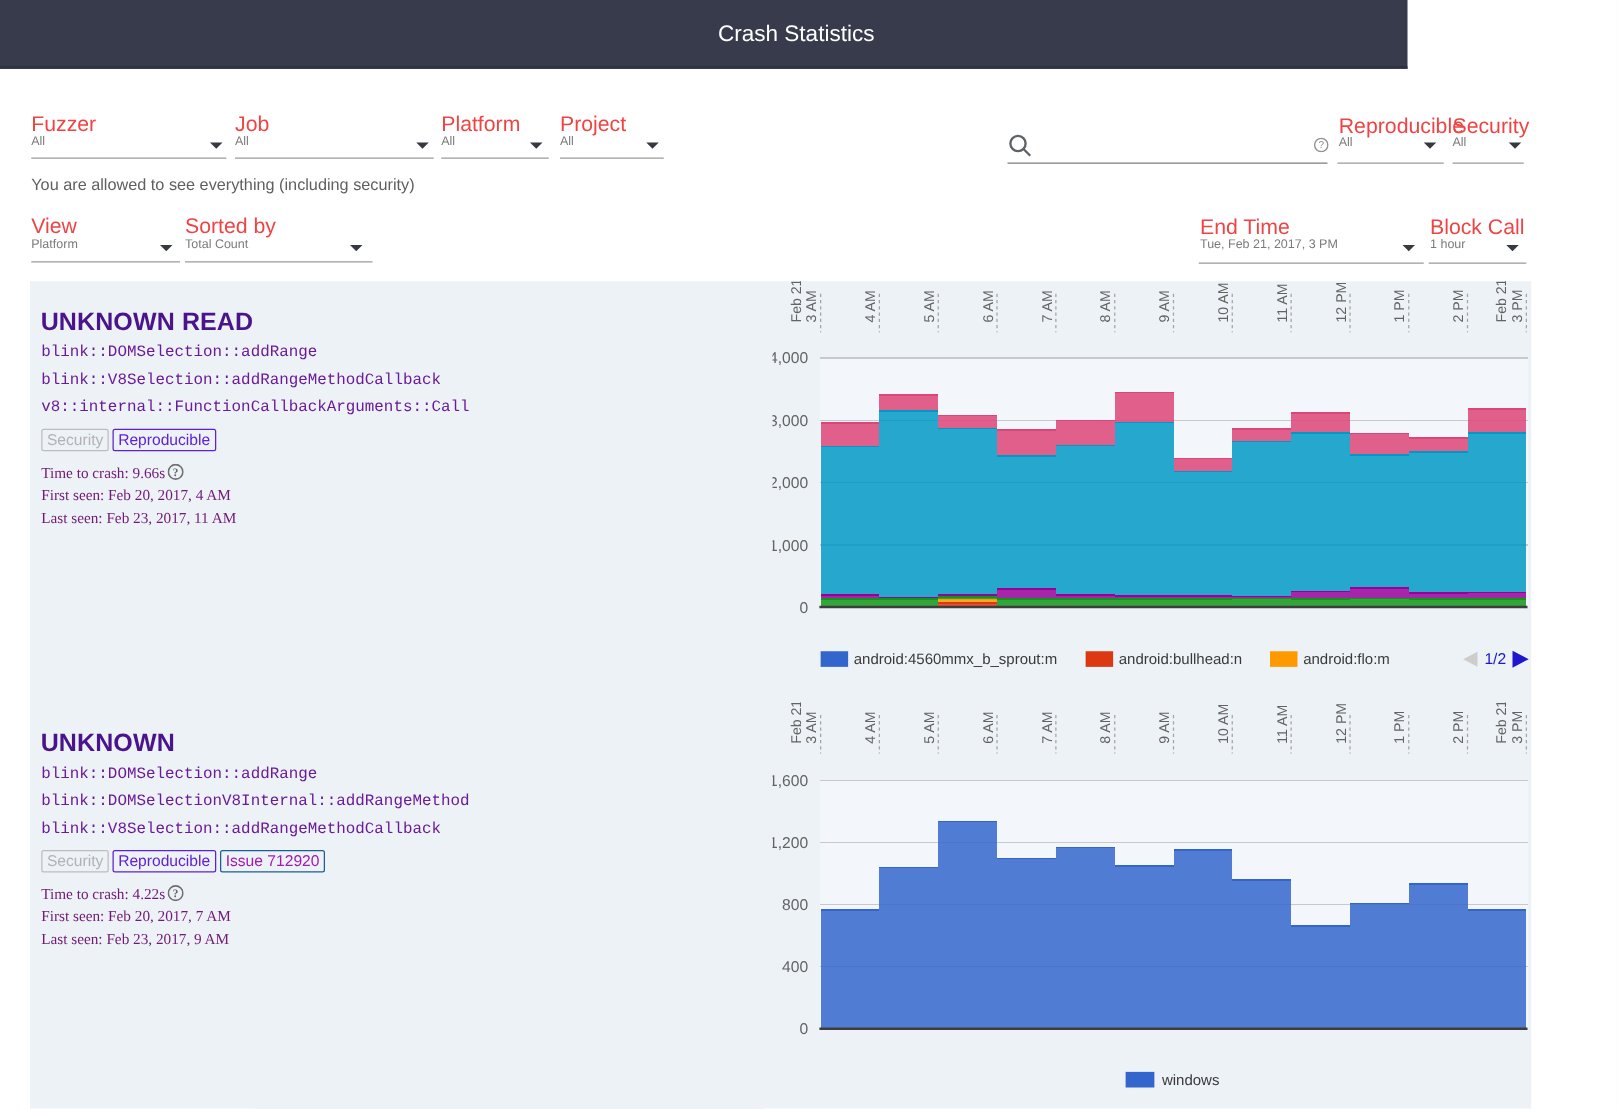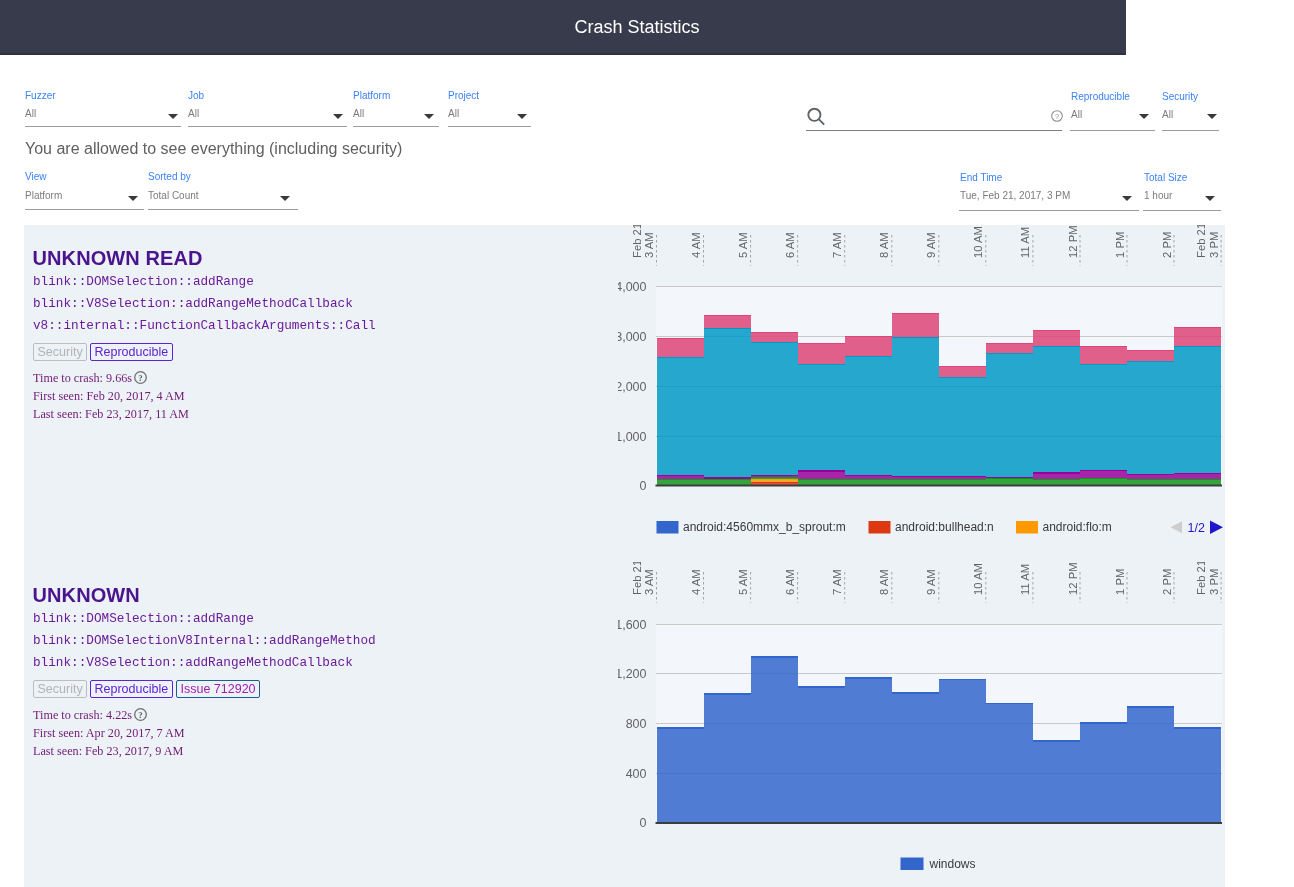--- a/index.html
+++ b/index.html
@@ -1,25 +1,25 @@
 <!DOCTYPE html>
 <html><head>
 <meta charset="utf-8">
 <title>Crash Statistics</title>
 <style>
 * { margin:0; padding:0; box-sizing:border-box; }
 html,body { width:1294px; height:887px; background:#ffffff; font-family:"Liberation Sans", sans-serif; overflow:hidden; position:relative; }
 .abs { position:absolute; }
 #header { position:absolute; left:0; top:0; width:1126px; height:55px; background:#373b4b; border-bottom:2px solid #2d3142; }
 #header .title { position:absolute; left:0; top:0; width:1274px; text-align:center; line-height:55px; font-size:18px; color:#ffffff; }
-.lbl { position:absolute; font-size:10px; color:#3b82f6; white-space:nowrap; }
+.lbl { position:absolute; font-size:17px; color:#ef4444; white-space:nowrap; }
 .val { position:absolute; font-size:10px; color:#7b7b7b; white-space:nowrap; }
 .arw { position:absolute; width:0; height:0; border-left:5px solid transparent; border-right:5px solid transparent; border-top:5px solid #36393f; }
 .ul  { position:absolute; height:1px; background:#9b9b9b; }
-#note { position:absolute; left:25px; top:140px; font-size:16px; color:#5f5f5f; }
+#note { position:absolute; left:25px; top:140px; font-size:13px; color:#5f5f5f; }
 #card { position:absolute; left:24px; top:225px; width:1201px; height:662px; background:#edf2f7; }
 .gtitle { position:absolute; font-size:20px; font-weight:bold; color:#4a148c; letter-spacing:0.1px; }
 .glink { position:absolute; font-family:"Liberation Mono", monospace; font-size:12.7px; color:#6a1b9a; }
 .chip { position:absolute; font-size:12.5px; line-height:14px; padding:1px 3.5px; border-radius:2px; white-space:nowrap; }
 .chip.sec { border:1px solid #bdbdbd; color:#b3b3b3; }
 .chip.rep { border:1.5px solid #5e21d8; color:#5e21d8; }
 .chip.iss { border:1.5px solid #1c5e96; color:#a21caf; }
 .stat { position:absolute; font-size:12.2px; color:#701a75; white-space:nowrap;font-family:Liberation Serif, serif; }
 .qi { display:inline-block; vertical-align:-2px; margin-left:1.5px; }
 </style>
@@ -63,21 +63,21 @@
 <svg class="abs" style="left:1051px;top:110px" width="12" height="12" viewBox="0 0 12 12">
     <circle cx="6" cy="6" r="5.3" fill="none" stroke="#909090" stroke-width="1.1"></circle>
     <text x="6" y="8.8" font-size="8" fill="#909090" text-anchor="middle">?</text>
   </svg>
 
 <div id="note">You are allowed to see everything (including security)</div>
 
 <div class="lbl" style="left:25px;top:171px">View</div>
 <div class="lbl" style="left:148px;top:171px">Sorted by</div>
 <div class="lbl" style="left:960px;top:172px">End Time</div>
-<div class="lbl" style="left:1144px;top:172px">Total Size</div>
+<div class="lbl" style="left:1144px;top:172px">Block Call</div>
 <div class="val" style="left:25px;top:190px">Platform</div>
 <div class="val" style="left:148px;top:190px">Total Count</div>
 <div class="val" style="left:960px;top:190px">Tue, Feb 21, 2017, 3 PM</div>
 <div class="val" style="left:1144px;top:190px">1 hour</div>
 <div class="arw" style="left:128px;top:196px"></div>
 <div class="arw" style="left:280px;top:196px"></div>
 <div class="arw" style="left:1122px;top:196px"></div>
 <div class="arw" style="left:1205px;top:196px"></div>
 <div class="ul" style="left:25px;top:209px;width:119px"></div>
 <div class="ul" style="left:148px;top:209px;width:150px"></div>
@@ -103,21 +103,21 @@
 <div class="glink" style="left:33px;top:611px">blink::DOMSelection::addRange</div>
 <div class="glink" style="left:33px;top:633px">blink::DOMSelectionV8Internal::addRangeMethod</div>
 <div class="glink" style="left:33px;top:655px">blink::V8Selection::addRangeMethodCallback</div>
 <div class="chip sec" style="left:33px;top:680px">Security</div>
 <div class="chip rep" style="left:90px;top:679.5px">Reproducible</div>
 <div class="chip iss" style="left:176px;top:679.5px">Issue 712920</div>
 <div class="stat" style="left:33px;top:708px">Time to crash: 4.22s<svg class="qi" width="13" height="13" viewBox="0 0 13 13">
       <circle cx="6.5" cy="6.5" r="5.8" fill="none" stroke="#6f6f6f" stroke-width="1.3"></circle>
       <text x="6.5" y="9.7" font-size="9" font-weight="bold" fill="#616161" text-anchor="middle">?</text>
     </svg></div>
-<div class="stat" style="left:33px;top:726px">First seen: Apr 20, 2017, 7 AM</div>
+<div class="stat" style="left:33px;top:726px">First seen: Feb 20, 2017, 7 AM</div>
 <div class="stat" style="left:33px;top:744px">Last seen: Feb 23, 2017, 9 AM</div>
 
 <svg style="position:absolute;left:618px;top:225px" width="608" height="316" viewBox="0 0 608 316">
 <line x1="38.5" y1="10" x2="38.5" y2="40.7" stroke="#a3a3a3" stroke-width="1" stroke-dasharray="2.5,2.5"></line>
 <text transform="translate(22.5,33) rotate(-90)" font-size="11.3" fill="#636363">Feb 21</text>
 <text transform="translate(35,33) rotate(-90)" font-size="11.3" fill="#636363">3 AM</text>
 <line x1="85.5" y1="10" x2="85.5" y2="40.7" stroke="#a3a3a3" stroke-width="1" stroke-dasharray="2.5,2.5"></line>
 <text transform="translate(82,33) rotate(-90)" font-size="11.3" fill="#636363">4 AM</text>
 <line x1="132.6" y1="10" x2="132.6" y2="40.7" stroke="#a3a3a3" stroke-width="1" stroke-dasharray="2.5,2.5"></line>
 <text transform="translate(129.1,33) rotate(-90)" font-size="11.3" fill="#636363">5 AM</text>

